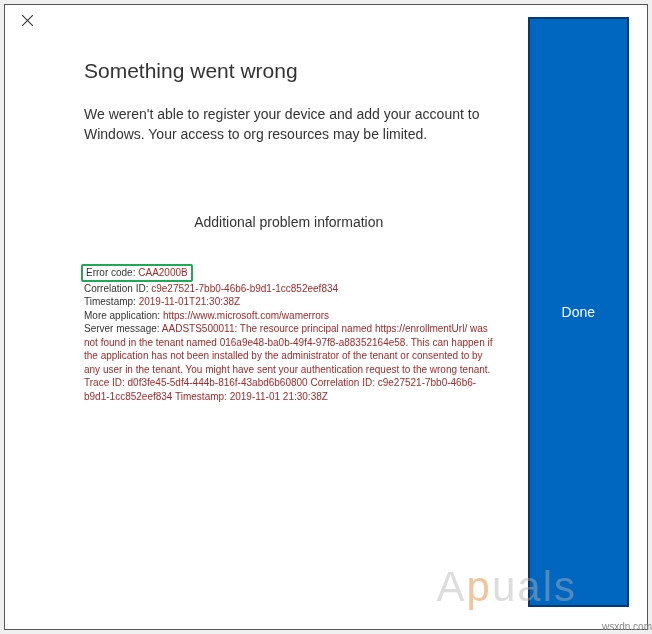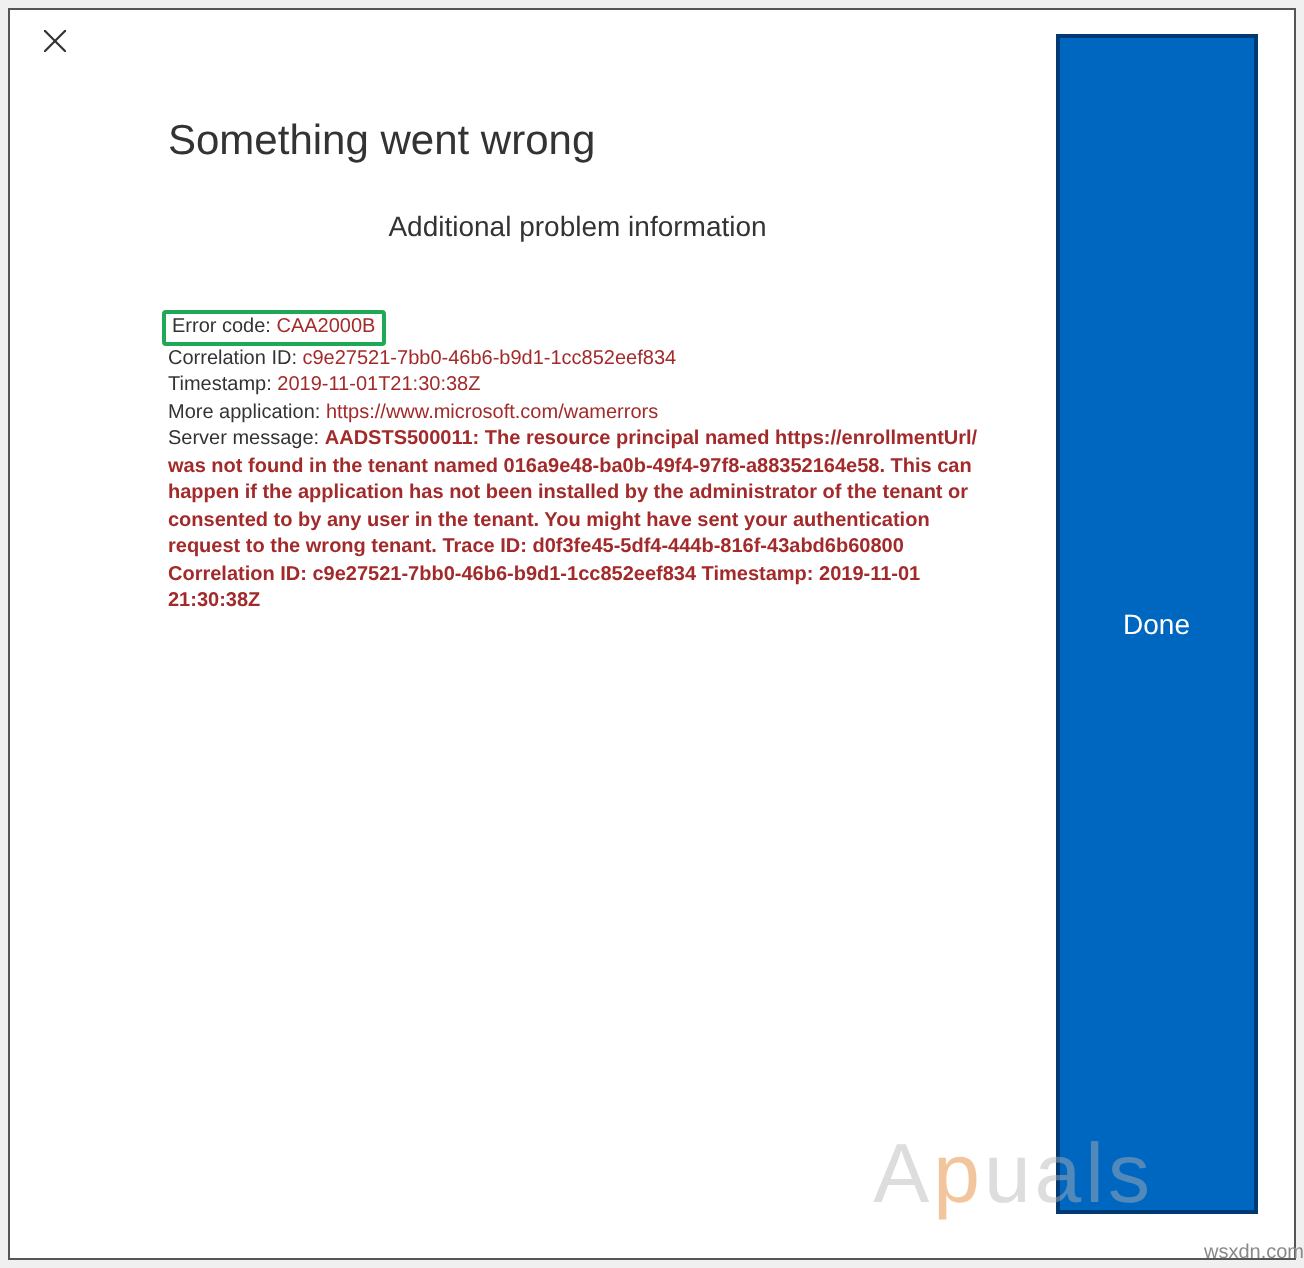--- a/index.html
+++ b/index.html
@@ -81,21 +81,20 @@
       border: 2px solid #1fa855;
       border-radius: 2px;
       padding: 0 3px;
       margin-left: -3px;
     }
     .red {
       color: #a32a2a;
     }
     .server-message {
       color: #a32a2a;
-      font-weight: bold;
     }
     .black {
       color: #333;
     }
     .button-bar {
       padding: 12px 18px 22px 0;
       display: flex;
       justify-content: center;
     }
     .done-btn {
@@ -137,20 +136,21 @@
     <button class="close-btn">
       <svg viewBox="0 0 10 10">
         <line x1="0" y1="0" x2="10" y2="10" stroke="#333" stroke-width="1"></line>
         <line x1="10" y1="0" x2="0" y2="10" stroke="#333" stroke-width="1"></line>
       </svg>
     </button>
   </div>
 
   <div class="content">
     <h1 class="title">Something went wrong</h1>
+    <p class="description">We weren't able to register your device and add your account to Windows. Your access to org resources may be limited.</p>
     <p class="additional-heading">Additional problem information</p>
 
     <div class="details">
       <div class="detail-row">
         <span class="highlight-box">
           <span class="black">Error code:</span>
           <span class="red">CAA2000B</span>
         </span>
       </div>
       <div class="detail-row">

